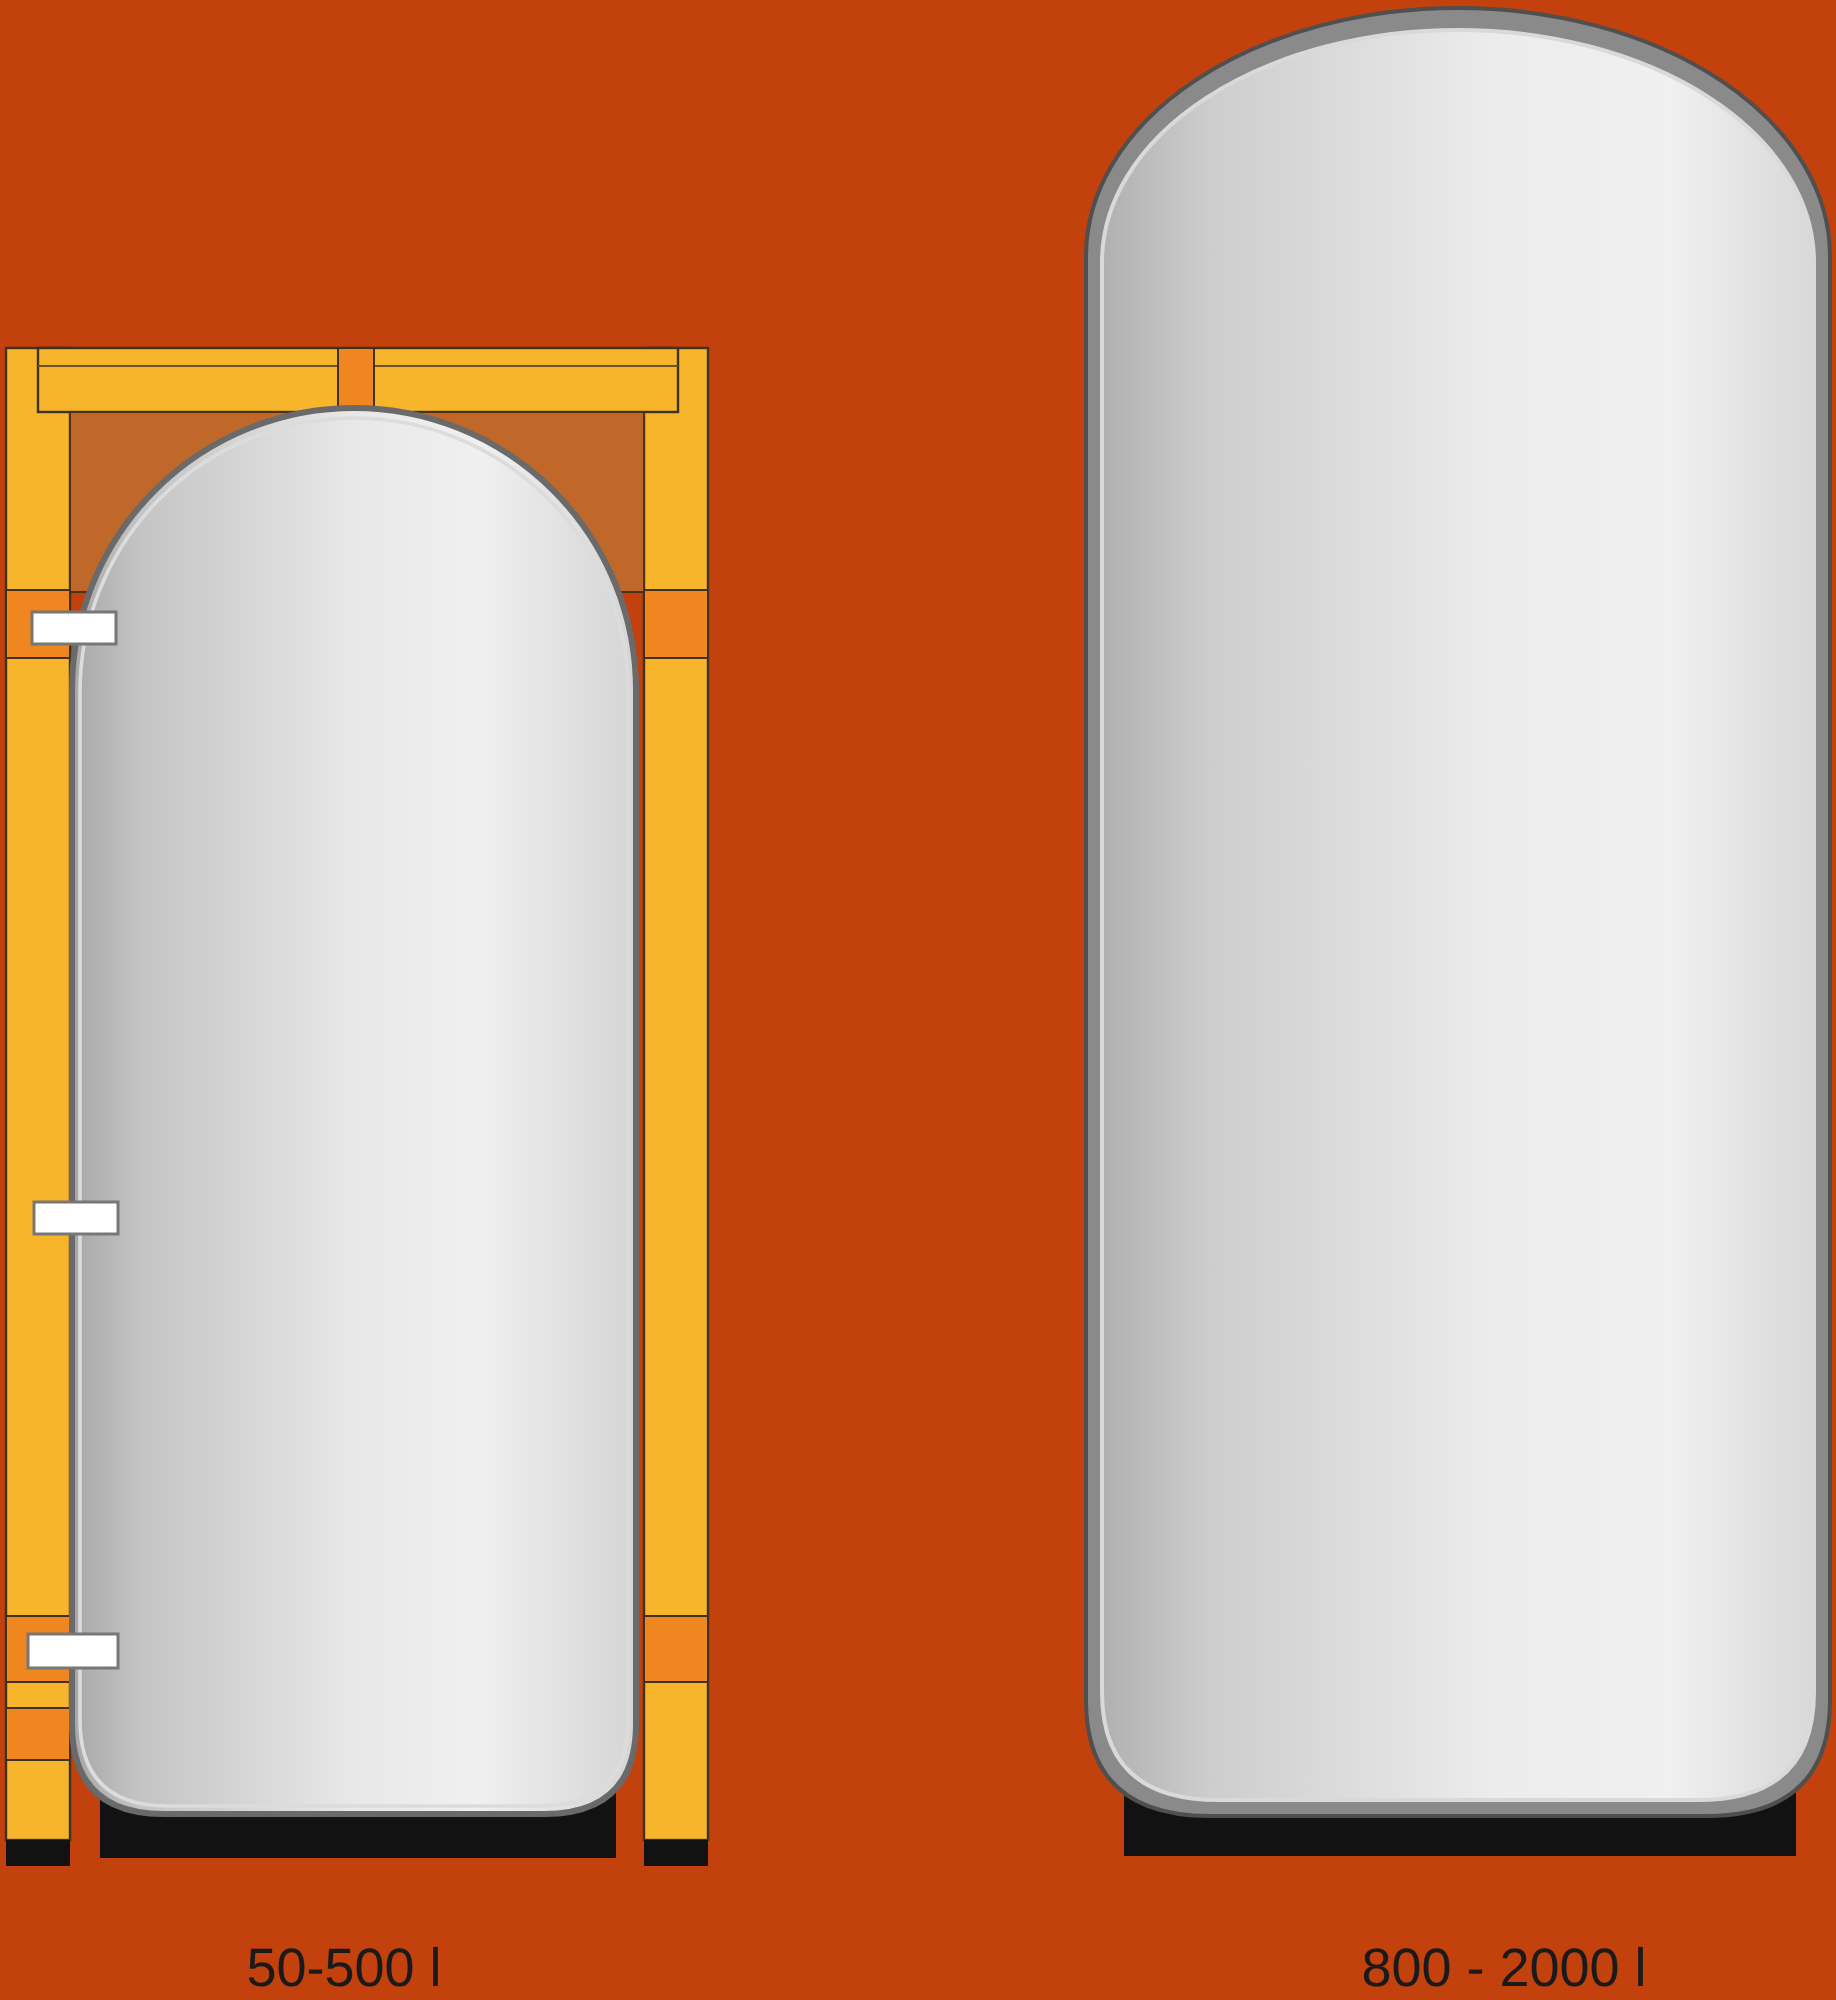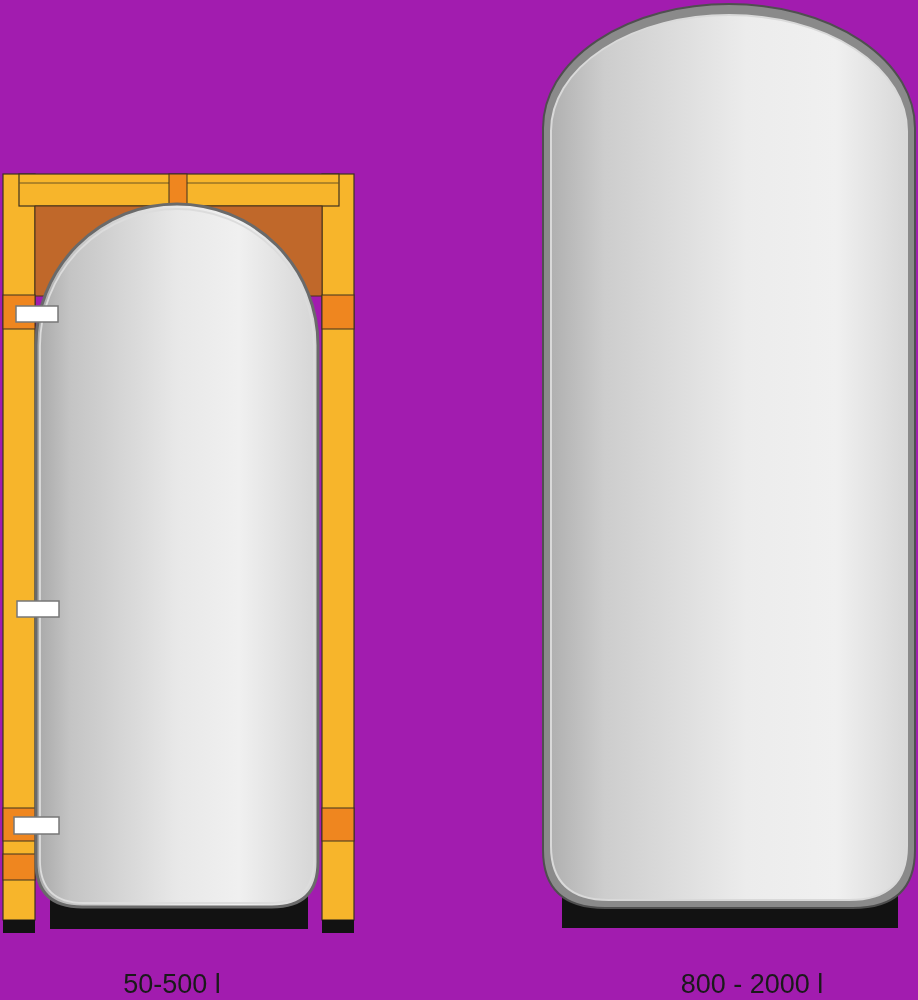--- a/index.html
+++ b/index.html
@@ -1,16 +1,16 @@
 <!DOCTYPE html>
 <html><head>
 <meta charset="utf-8">
 <style>
   html,body{margin:0;padding:0;background:#fff;}
-  .page{position:relative;width:918px;height:1000px;background:#a21caf;overflow:hidden;
+  .page{position:relative;width:918px;height:1000px;background:#c2410c;overflow:hidden;
         font-family:"Liberation Sans", sans-serif;}
   svg text{font-family:"Liberation Sans", sans-serif;font-size:27px;}
 </style>
 </head>
 <body>
 
 <div class="page">
 <svg width="918" height="1000" viewBox="0 0 918 1000" xmlns="http://www.w3.org/2000/svg">
 
   <defs>

